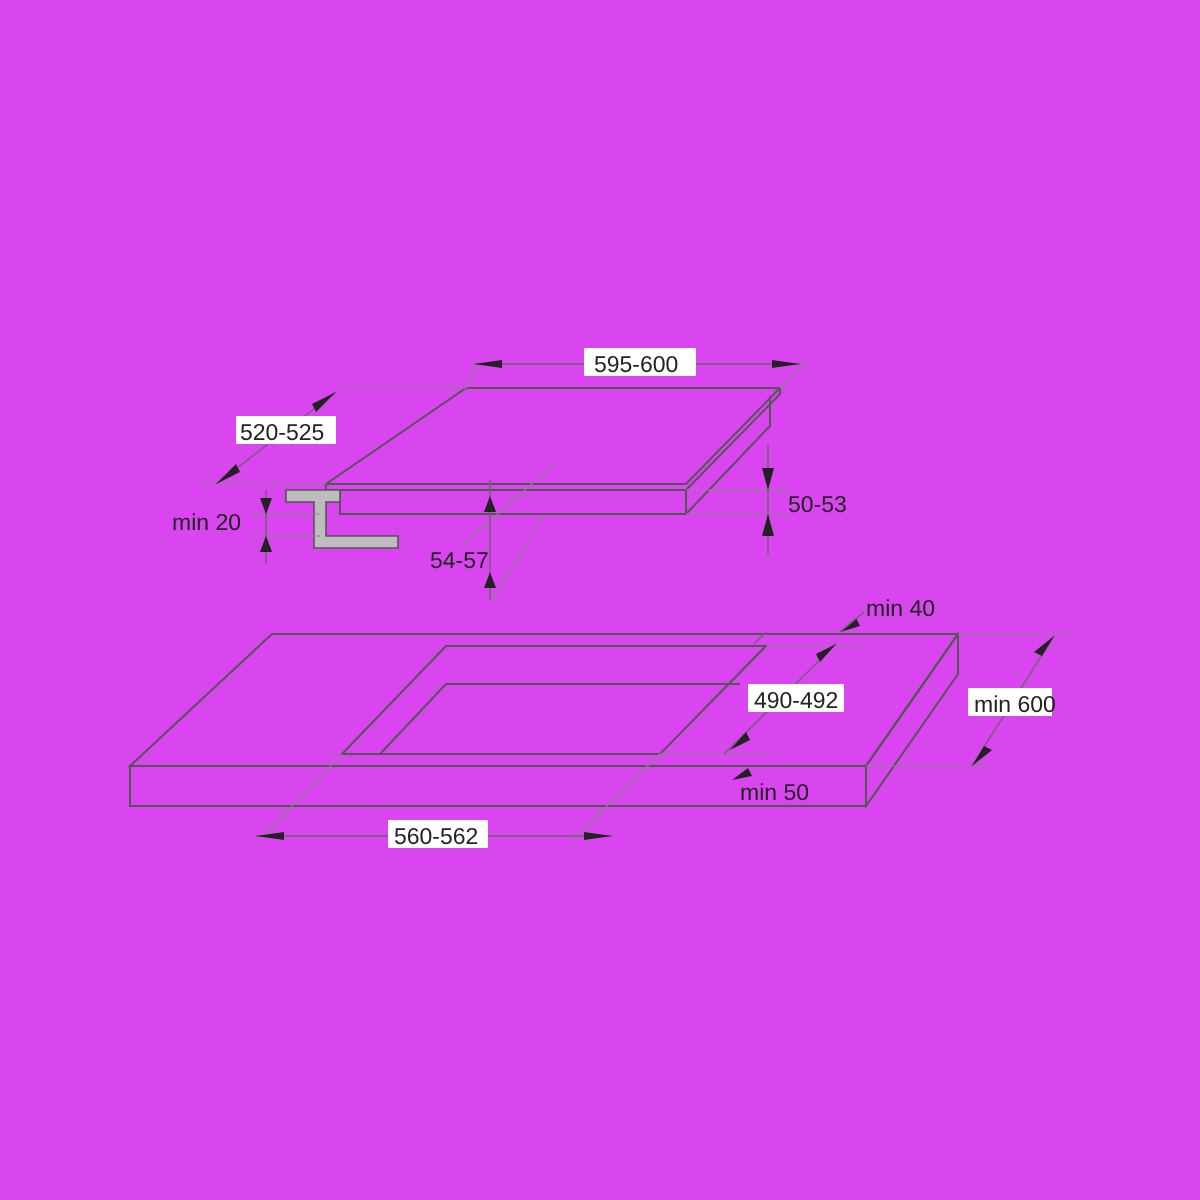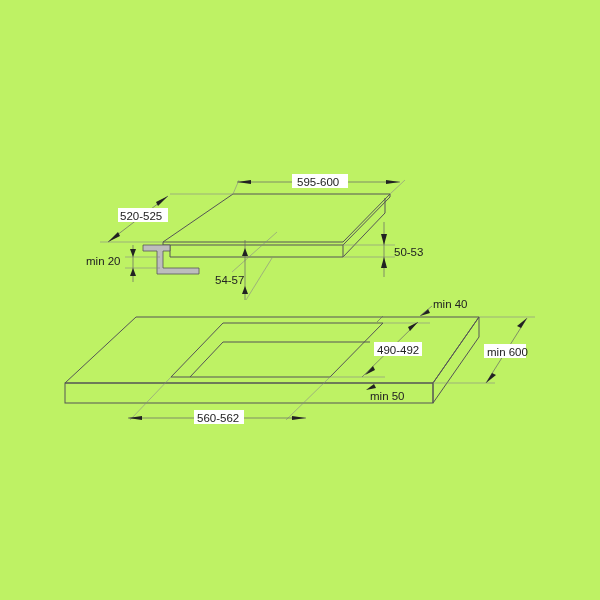--- a/index.html
+++ b/index.html
@@ -1,16 +1,16 @@
 <!DOCTYPE html>
 <html><head>
   <meta charset="utf-8">
   <style>
     html, body { margin: 0; padding: 0; background: #ffffff; }
-    .canvas { position: relative; width: 600px; height: 600px; background: #bef264; overflow: hidden; }
+    .canvas { position: relative; width: 600px; height: 600px; background: #d946ef; overflow: hidden; }
     svg { position: absolute; left: 0; top: 0; }
     .lbl { font-family: "Liberation Sans", sans-serif; font-size: 11.5px; fill: #222; transform-origin: 0 0; }
     .edge { stroke: #555; stroke-width: 1; fill: none; }
     .dim { stroke: #666; stroke-width: 0.7; fill: none; }
     .ext { stroke: #888; stroke-width: 0.6; fill: none; }
     .arrow { fill: #222; }
     .bracket { fill: #bdbdbd; stroke: #555; stroke-width: 0.8; }
   </style>
 </head>
 <body>

